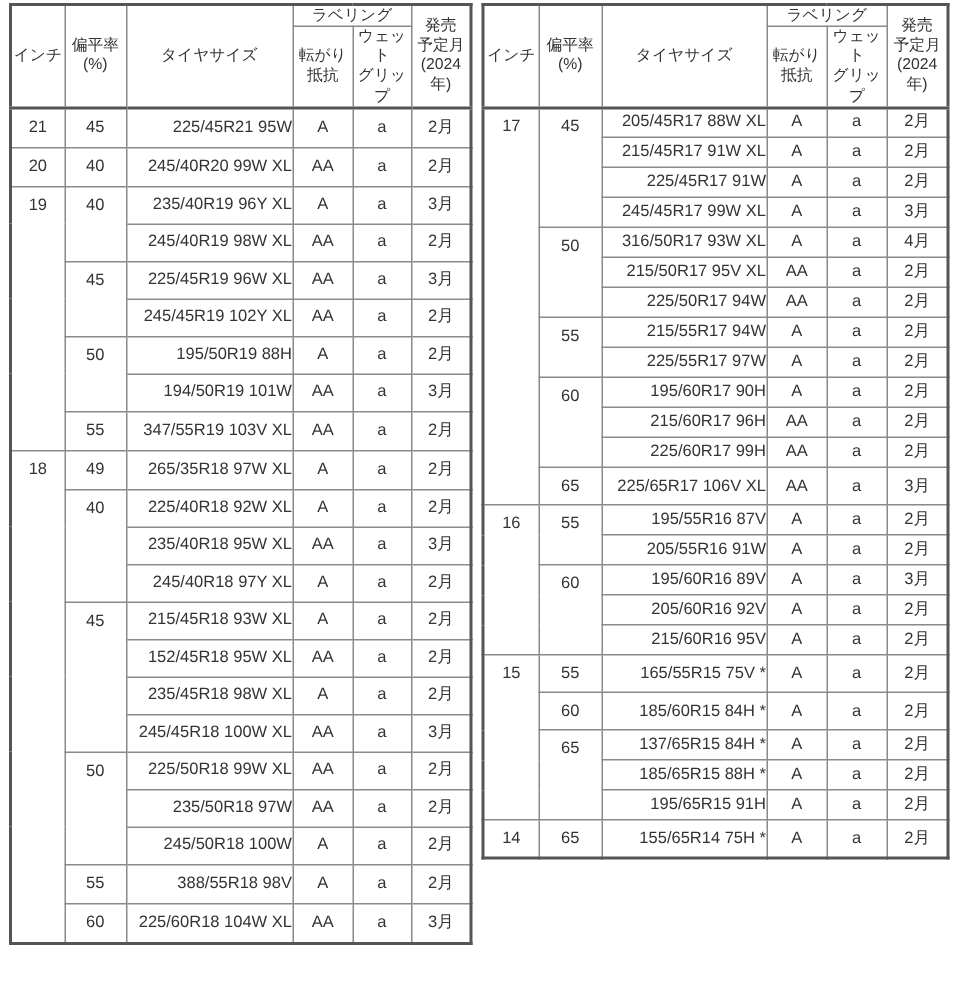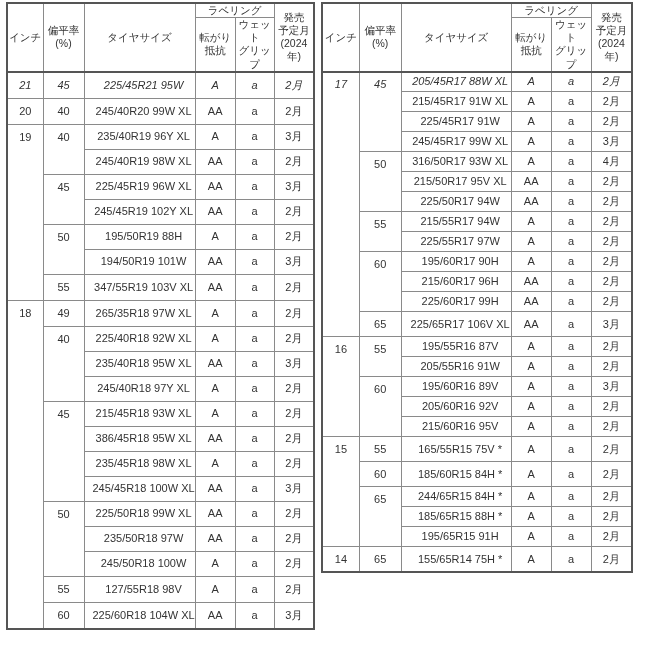--- a/index.html
+++ b/index.html
@@ -38,24 +38,24 @@
     line-height:1.2;
   }
   .spec-table thead th{
     font-size:10.5px;
     line-height:1.25;
     white-space:pre-line;
   }
   .spec-table thead tr.h1{height:13px;}
   .spec-table thead tr.h2{height:29px;}
   
-  .spec-table tbody tr:first-child td{border-top:2px solid var(--border-strong);font-style:italic;}
+  .spec-table tbody tr:first-child td{border-top:2px solid var(--border-strong);}
   .left  tbody tr{height:25px;}
   .right tbody tr{height:20px;}
-  td.size-cell{text-align:center;padding-left:8px;white-space:nowrap;}
+  td.size-cell{text-align:right;padding-left:8px;white-space:nowrap;}
   td.group-cell{vertical-align:top;}
   .left  .group-val{height:25px;display:flex;align-items:center;justify-content:center;}
   .right .group-val{height:24px;display:flex;align-items:center;justify-content:center;}
 </style>
 </head>
 <body>
 
 <div class="sheet">
   <div class="tables">
 
@@ -204,21 +204,21 @@
           <tr>
             <td rowspan="4" class="group-cell">
               <div class="group-val">45</div>
             </td>
             <td class="size-cell">215/45R18 93W XL</td>
             <td>A</td>
             <td>a</td>
             <td>2月</td>
           </tr>
           <tr>
-            <td class="size-cell">386/45R18 95W XL</td>
+            <td class="size-cell">152/45R18 95W XL</td>
             <td>AA</td>
             <td>a</td>
             <td>2月</td>
           </tr>
           <tr>
             <td class="size-cell">235/45R18 98W XL</td>
             <td>A</td>
             <td>a</td>
             <td>2月</td>
           </tr>
@@ -246,21 +246,21 @@
           <tr>
             <td class="size-cell">245/50R18 100W</td>
             <td>A</td>
             <td>a</td>
             <td>2月</td>
           </tr>
           <tr>
             <td rowspan="1" class="group-cell">
               <div class="group-val">55</div>
             </td>
-            <td class="size-cell">127/55R18 98V</td>
+            <td class="size-cell">388/55R18 98V</td>
             <td>A</td>
             <td>a</td>
             <td>2月</td>
           </tr>
           <tr>
             <td rowspan="1" class="group-cell">
               <div class="group-val">60</div>
             </td>
             <td class="size-cell">225/60R18 104W XL</td>
             <td>AA</td>
@@ -451,21 +451,21 @@
             </td>
             <td class="size-cell">185/60R15 84H *</td>
             <td>A</td>
             <td>a</td>
             <td>2月</td>
           </tr>
           <tr>
             <td rowspan="3" class="group-cell">
               <div class="group-val">65</div>
             </td>
-            <td class="size-cell">244/65R15 84H *</td>
+            <td class="size-cell">137/65R15 84H *</td>
             <td>A</td>
             <td>a</td>
             <td>2月</td>
           </tr>
           <tr>
             <td class="size-cell">185/65R15 88H *</td>
             <td>A</td>
             <td>a</td>
             <td>2月</td>
           </tr>

